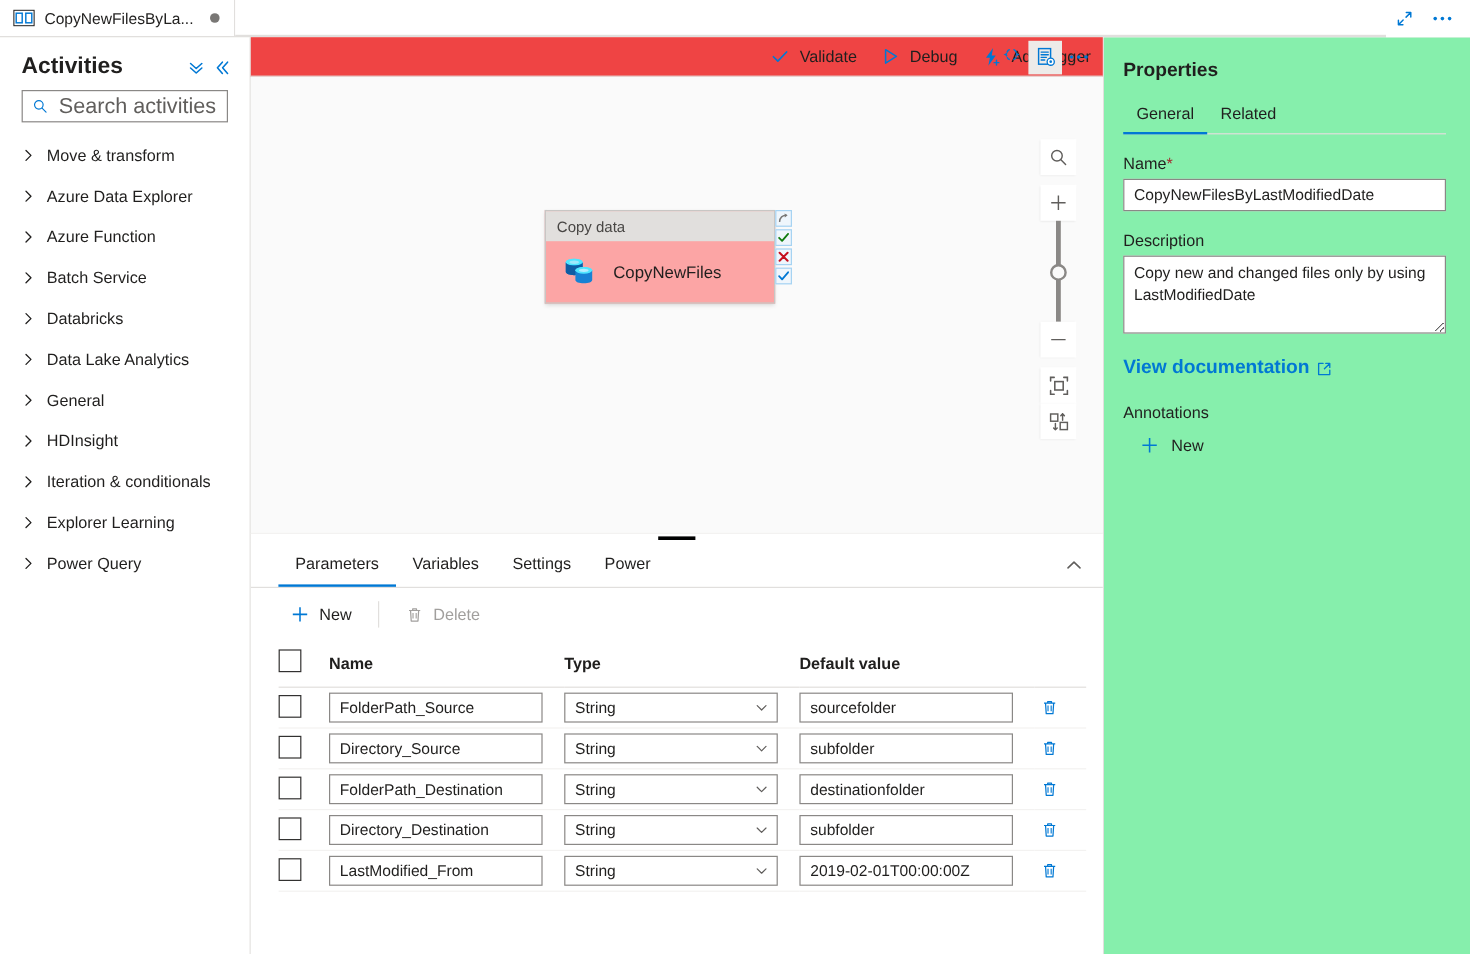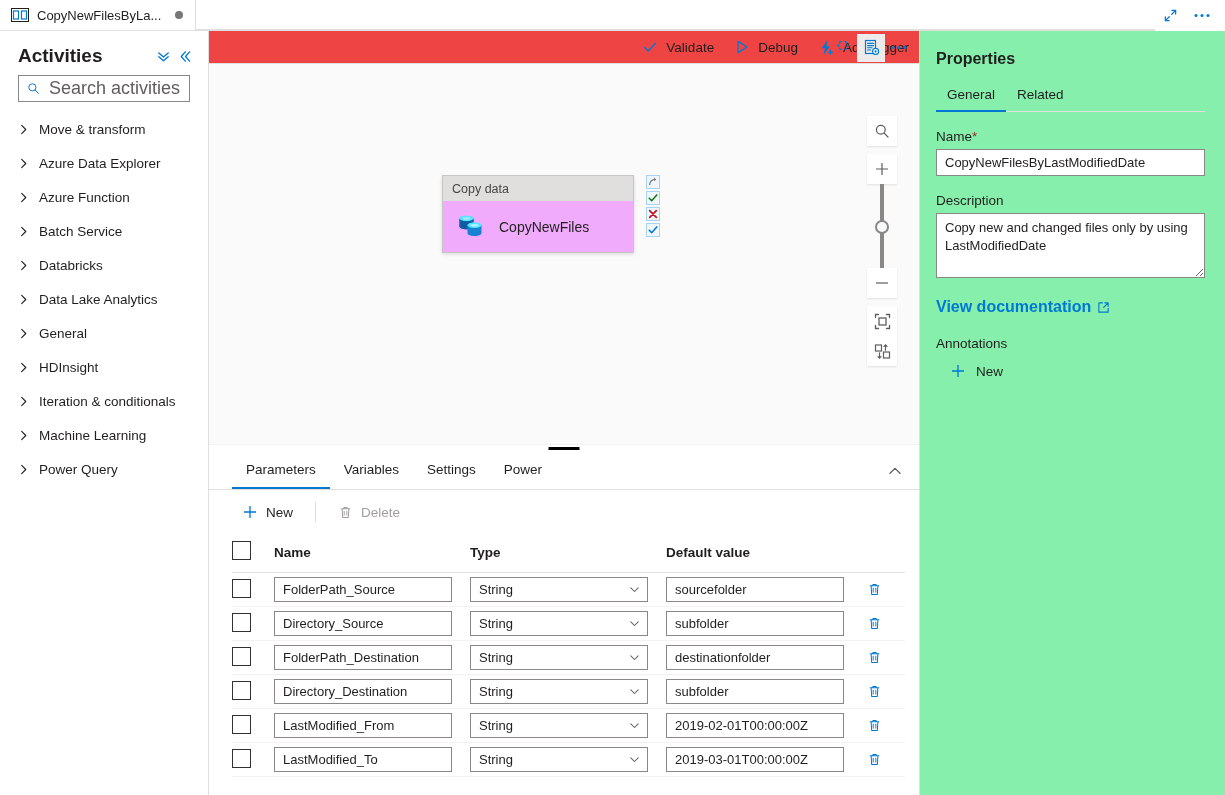--- a/index.html
+++ b/index.html
@@ -105,22 +105,22 @@
     cursor: pointer; color: #0078d4;
   }
   .tb-icon.active { background: #edebe9; }
 
   
   #canvas {
     position: relative; background: #fafafa; height: 380px; overflow: hidden;
   }
   
   #node {
-    position: absolute; left: 233px; top: 111px;
-    width: 192px; background: #f0abfc;
+    position: absolute; left: 245px; top: 111px;
+    width: 192px; background: #fca5a5;
     border: 1px solid #c8c6c4;
     box-shadow: 0 1.6px 3.6px rgba(0,0,0,.13), 0 0.3px 0.9px rgba(0,0,0,.10);
     cursor: move;
   }
   .node-head {
     height: 25px; background: #e1dfdd; display: flex; align-items: center;
     padding-left: 9px; font-size: 12.5px; color: #484644;
   }
   .node-body { height: 51px; display: flex; align-items: center; gap: 13px; padding-left: 14px; }
   .node-label { font-size: 14px; color: #201f1e; }
@@ -403,21 +403,21 @@
             </svg>
         </span>
         <span>Iteration &amp; conditionals</span>
       </div>
       <div class="act-item">
         <span class="chev-r">
           <svg width="11" height="11" viewBox="0 0 12 12">
               <path d="M4 1.5 8.5 6 4 10.5" fill="none" stroke="#201f1e" stroke-width="1.2" stroke-linecap="round" stroke-linejoin="round"></path>
             </svg>
         </span>
-        <span>Machine Learning</span>
+        <span>Explorer Learning</span>
       </div>
       <div class="act-item">
         <span class="chev-r">
           <svg width="11" height="11" viewBox="0 0 12 12">
               <path d="M4 1.5 8.5 6 4 10.5" fill="none" stroke="#201f1e" stroke-width="1.2" stroke-linecap="round" stroke-linejoin="round"></path>
             </svg>
         </span>
         <span>Power Query</span>
       </div>
     </div>
@@ -738,43 +738,20 @@
               <td><input class="tinput" value="2019-02-01T00:00:00Z" style=""></td>
               <td>
                 <div class="del-btn">
                   <svg width="15" height="15" viewBox="0 0 16 16">
                     <path d="M3 4h10M6.3 4V2.6h3.4V4M4.4 4l.6 9.4h6l.6-9.4" fill="none" stroke="#0078d4" stroke-width="1.1" stroke-linejoin="round"></path>
                     <path d="M6.6 6.2v5M9.4 6.2v5" stroke="#0078d4" stroke-width="1"></path>
                   </svg>
                 </div>
               </td>
             </tr>
-            <tr>
-              <td><span class="cbx"></span></td>
-              <td><input class="tinput" value="LastModified_To" style=""></td>
-              <td>
-                <div class="tselect">
-                  <span class="sv">String</span>
-                  <span>
-                    <svg width="11" height="11" viewBox="0 0 12 12">
-                        <path d="M2 4.2 6 8.2 10 4.2" fill="none" stroke="#605e5c" stroke-width="1.1" stroke-linecap="round" stroke-linejoin="round"></path>
-                      </svg>
-                  </span>
-                </div>
-              </td>
-              <td><input class="tinput" value="2019-03-01T00:00:00Z" style=""></td>
-              <td>
-                <div class="del-btn">
-                  <svg width="15" height="15" viewBox="0 0 16 16">
-                    <path d="M3 4h10M6.3 4V2.6h3.4V4M4.4 4l.6 9.4h6l.6-9.4" fill="none" stroke="#0078d4" stroke-width="1.1" stroke-linejoin="round"></path>
-                    <path d="M6.6 6.2v5M9.4 6.2v5" stroke="#0078d4" stroke-width="1"></path>
-                  </svg>
-                </div>
-              </td>
-            </tr>
           </tbody>
         </table>
       </div>
     </div>
   </div>
 
   <div id="props">
     <div class="p-title">Properties</div>
 
     <div class="p-tabs">

